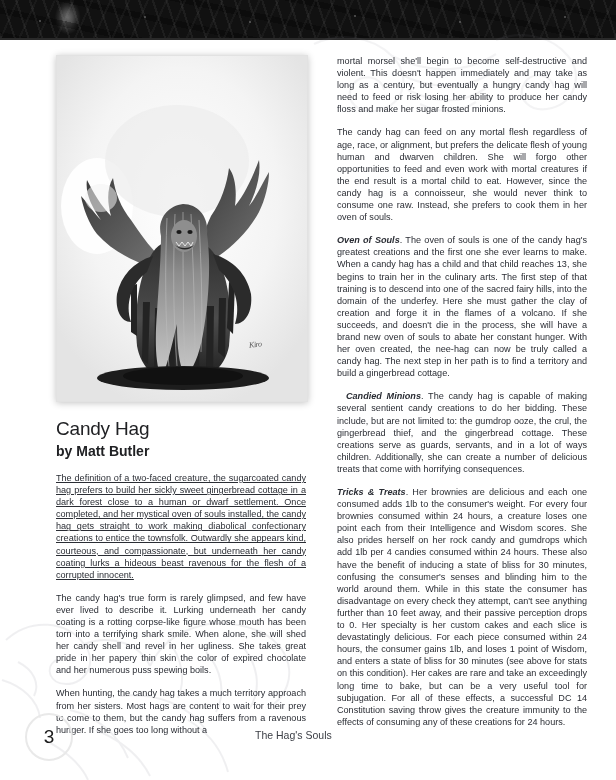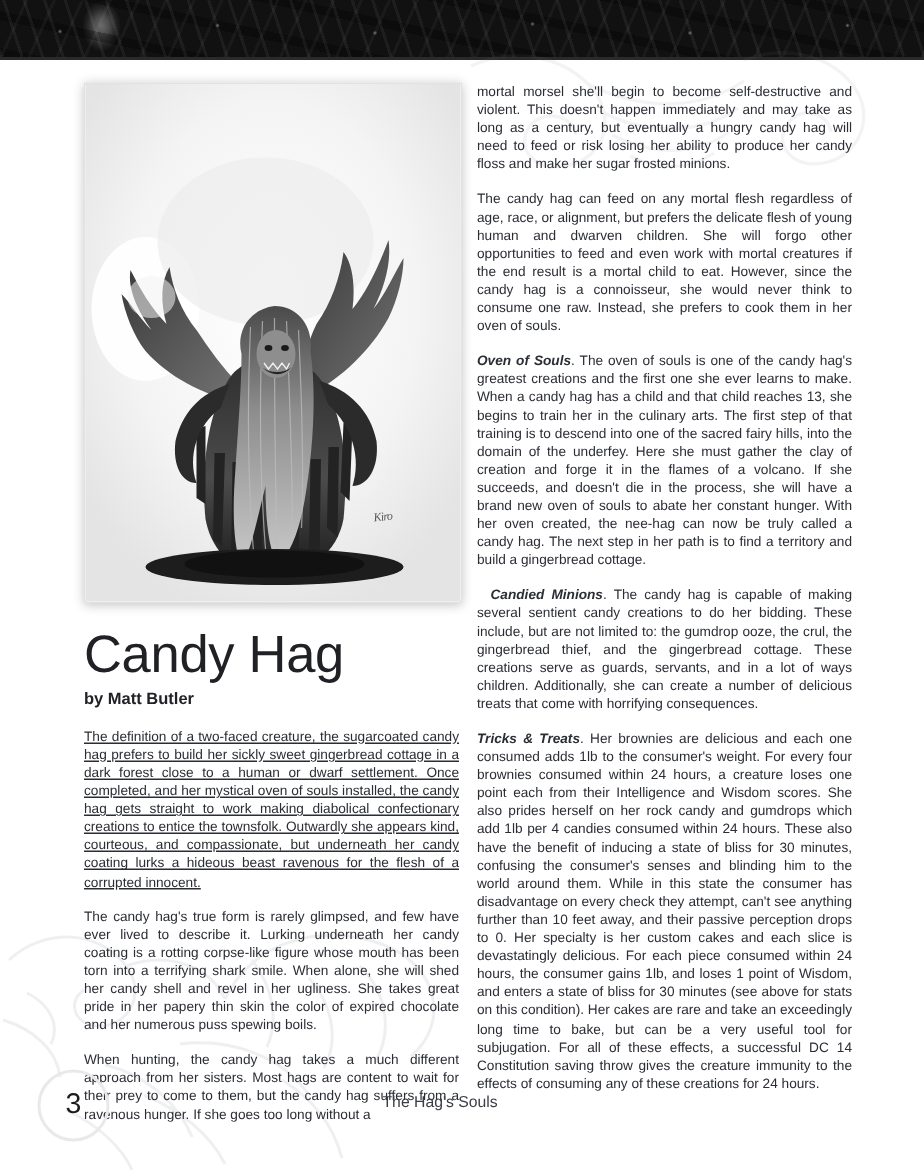--- a/index.html
+++ b/index.html
@@ -75,21 +75,21 @@
   .wm-top { left: 300px; top: 30px; width: 316px; height: 120px; }
   .wm-bottom { left: 0px; top: 600px; width: 300px; height: 180px; opacity: 0.10; }
 
   
   .col {
     position: absolute;
     top: 55px;
     width: 250px;
   }
   .col-left  { left: 56px; }
-  .col-right { left: 318px; }
+  .col-right { left: 337px; }
 
   
   .art-frame {
     position: relative;
     width: 250px;
     height: 345px;
     background: #fdfdfd;
     border: 1px solid #e2e2e2;
     box-shadow: 0 1px 7px rgba(0,0,0,0.24), 0 0 0 3px #ffffff;
     overflow: hidden;
@@ -102,29 +102,29 @@
     font-size: 8px;
     font-style: italic;
     color: #5a5a5a;
     letter-spacing: -0.5px;
     transform: rotate(-7deg);
   }
 
   
   h1.title {
     margin: 17px 0 0 0;
-    font-size: 35px;
+    font-size: 19px;
     font-weight: 400;
     letter-spacing: -0.2px;
     color: #202124;
     line-height: 1.05;
   }
   .byline {
     margin: 4px 0 0 0;
-    font-size: 11px;
+    font-size: 14px;
     font-weight: bold;
     color: #202124;
   }
 
   
   p.body {
     margin: 11px 0 0 0;
     font-size: 9.1px;
     line-height: 12.1px;
     color: #2a2d34;
@@ -293,21 +293,21 @@
         <ellipse cx="126" cy="320" rx="60" ry="9" fill="#111111"></ellipse>
       </svg>
       <div class="art-sig">Kiro</div>
     </div>
 
     <h1 class="title">Candy Hag</h1>
     <div class="byline">by Matt Butler</div>
 
     <p class="body first">The definition of a two-faced creature, the sugarcoated candy hag prefers to build her sickly sweet gingerbread cottage in a dark forest close to a human or dwarf settlement. Once completed, and her mystical oven of souls installed, the candy hag gets straight to work making diabolical confectionary creations to entice the townsfolk. Outwardly she appears kind, courteous, and compassionate, but underneath her candy coating lurks a hideous beast ravenous for the flesh of a corrupted innocent.</p>
     <p class="body">The candy hag's true form is rarely glimpsed, and few have ever lived to describe it. Lurking underneath her candy coating is a rotting corpse-like figure whose mouth has been torn into a terrifying shark smile. When alone, she will shed her candy shell and revel in her ugliness. She takes great pride in her papery thin skin the color of expired chocolate and her numerous puss spewing boils.</p>
-    <p class="body">When hunting, the candy hag takes a much different approach from her sisters. Most hags are content to wait for their prey to come to them, but the candy hag suffers from a ravenous hunger. If she goes too long without a</p>
+    <p class="body">When hunting, the candy hag takes a much territory approach from her sisters. Most hags are content to wait for their prey to come to them, but the candy hag suffers from a ravenous hunger. If she goes too long without a</p>
   </div>
 
   <div class="col col-right">
 
     <p class="body">mortal morsel she'll begin to become self-destructive and violent. This doesn't happen immediately and may take as long as a century, but eventually a hungry candy hag will need to feed or risk losing her ability to produce her candy floss and make her sugar frosted minions.</p>
     <p class="body">The candy hag can feed on any mortal flesh regardless of age, race, or alignment, but prefers the delicate flesh of young human and dwarven children. She will forgo other opportunities to feed and even work with mortal creatures if the end result is a mortal child to eat. However, since the candy hag is a connoisseur, she would never think to consume one raw. Instead, she prefers to cook them in her oven of souls.</p>
 
     <p class="body"><span class="run-head">Oven of Souls</span><span>. The oven of souls is one of the candy hag's greatest creations and the first one she ever learns to make. When a candy hag has a child and that child reaches 13, she begins to train her in the culinary arts. The first step of that training is to descend into one of the sacred fairy hills, into the domain of the underfey. Here she must gather the clay of creation and forge it in the flames of a volcano. If she succeeds, and doesn't die in the process, she will have a brand new oven of souls to abate her constant hunger. With her oven created, the nee-hag can now be truly called a candy hag. The next step in her path is to find a territory and build a gingerbread cottage.</span></p>
 
     <p class="body indented"><span class="run-head">Candied Minions</span><span>. The candy hag is capable of making several sentient candy creations to do her bidding. These include, but are not limited to: the gumdrop ooze, the crul, the gingerbread thief, and the gingerbread cottage. These creations serve as guards, servants, and in a lot of ways children. Additionally, she can create a number of delicious treats that come with horrifying consequences.</span></p>

